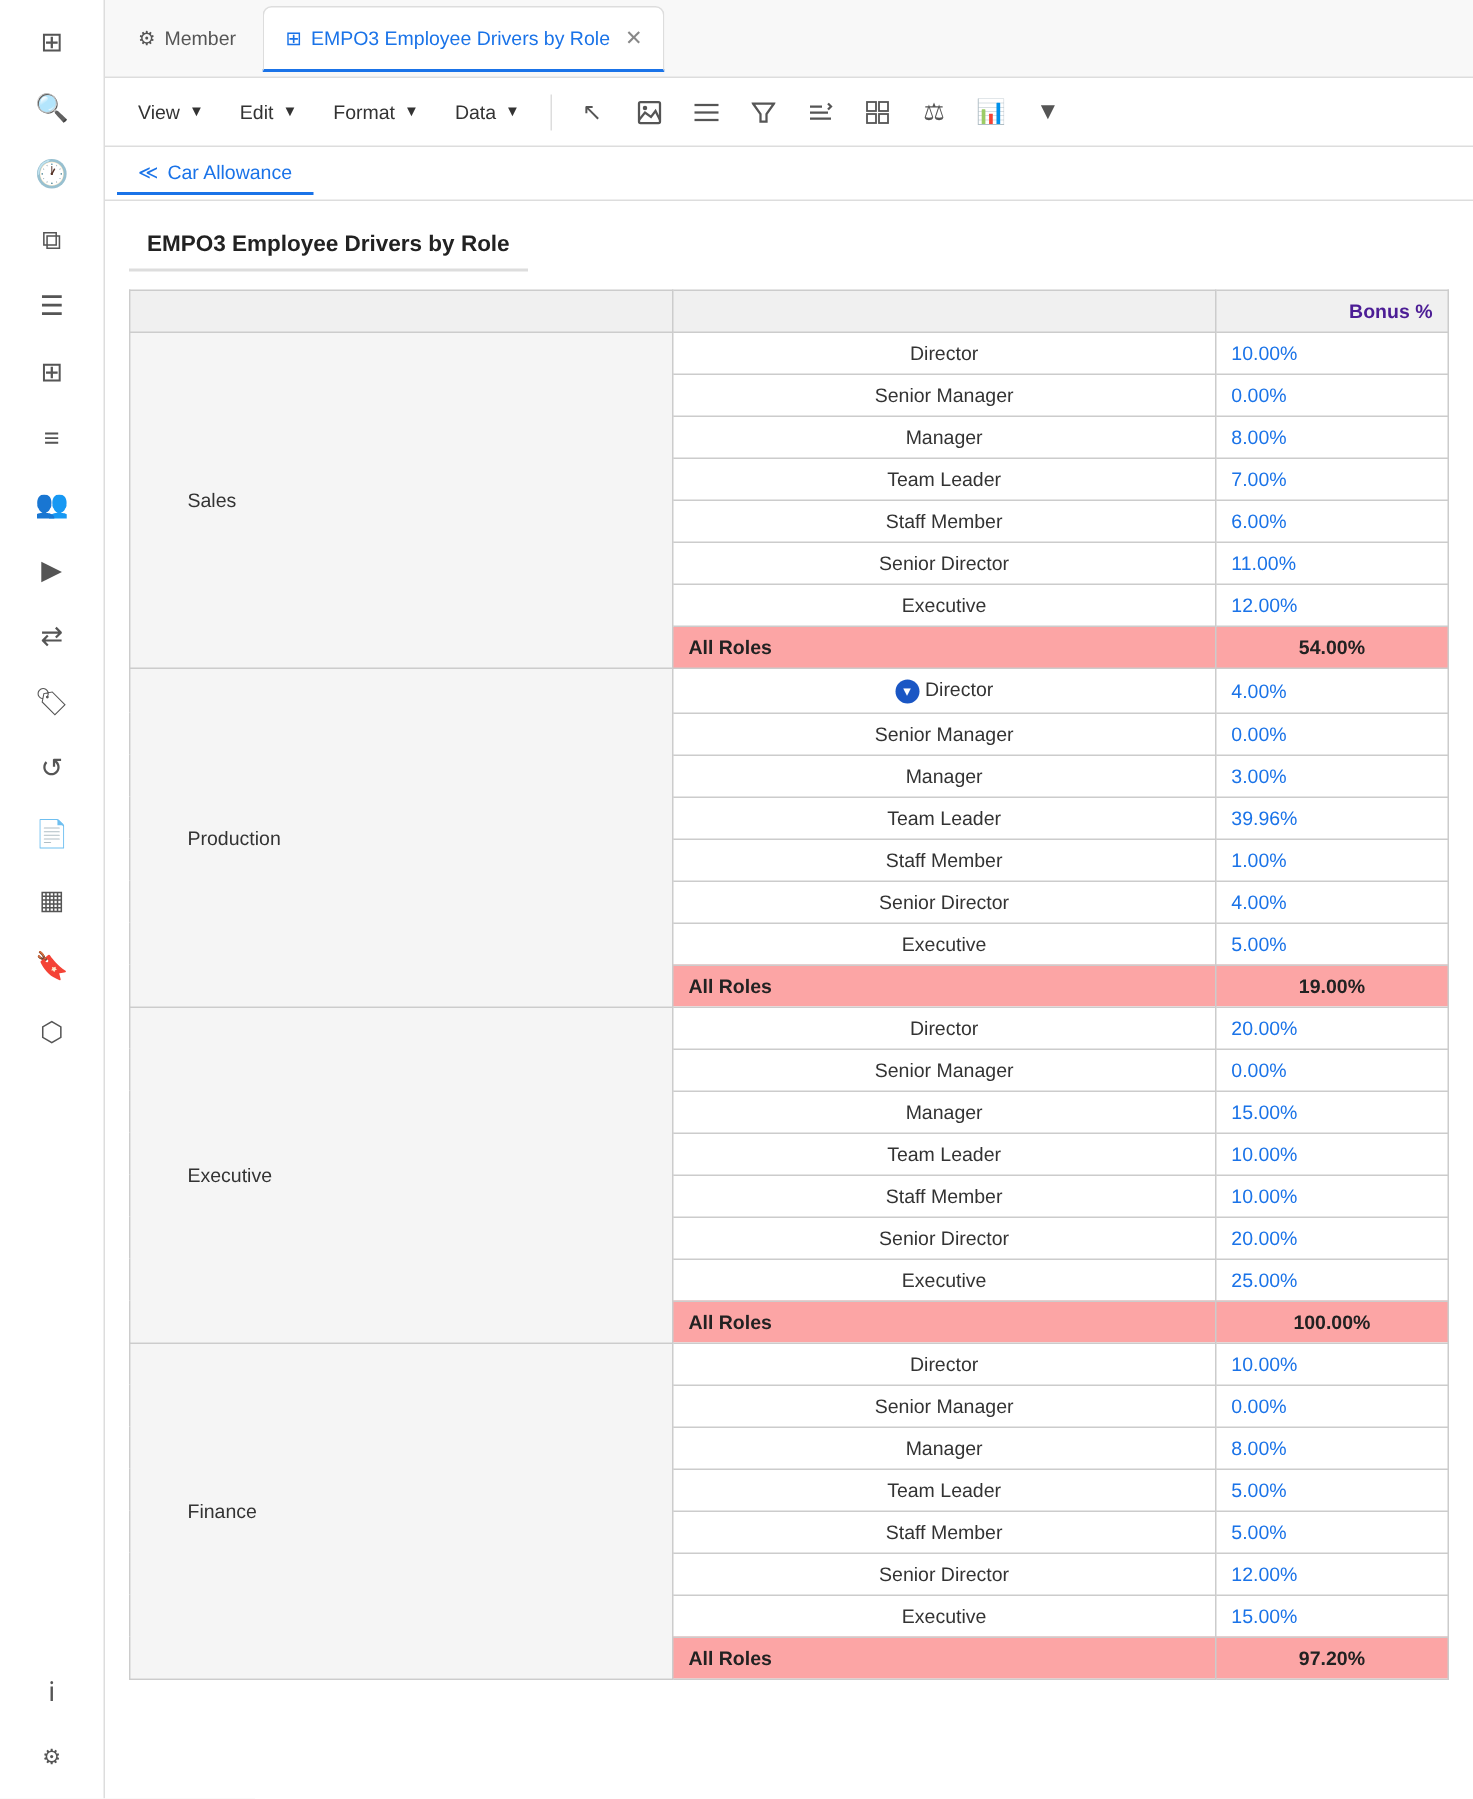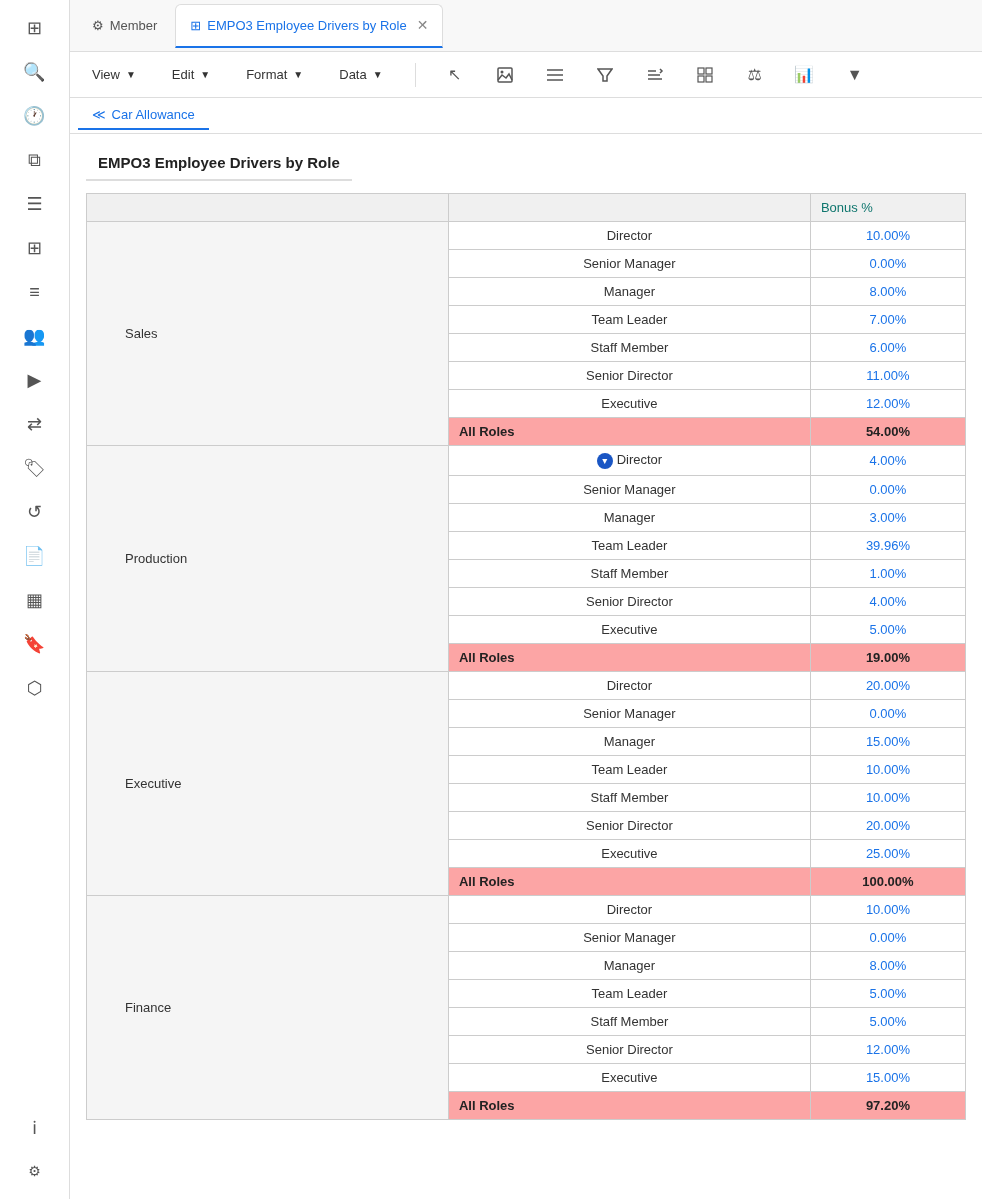--- a/index.html
+++ b/index.html
@@ -85,21 +85,21 @@
     }
 
     
     .toolbar {
       background: #fff;
       border-bottom: 1px solid #ddd;
       display: flex;
       align-items: center;
       padding: 0 12px;
       height: 46px;
-      gap: 16px;
+      gap: 4px;
     }
     .toolbar-btn {
       display: flex;
       align-items: center;
       gap: 4px;
       padding: 5px 10px;
       border-radius: 4px;
       cursor: pointer;
       font-size: 13px;
       color: #333;
@@ -172,23 +172,23 @@
       width: 100%;
       border: 1px solid #ccc;
     }
     .data-table th, .data-table td {
       border: 1px solid #ccc;
       padding: 6px 10px;
       font-size: 13px;
     }
     .data-table th {
       background: #f0f0f0;
-      font-weight: 400;
-      text-align: left;
-      color: #0f766e;
+      font-weight: 700;
+      text-align: right;
+      color: #4c1d95;
     }
     .data-table th.col-header {
       width: 120px;
     }
     .data-table .col-blank {
       background: #f0f0f0;
       width: 280px;
     }
     .data-table .row-label {
       background: #f5f5f5;
@@ -197,21 +197,21 @@
       vertical-align: middle;
       text-align: left;
       padding-left: 38px;
     }
     .data-table .role-cell {
       background: #fff;
       text-align: center;
       color: #333;
     }
     .data-table .value-cell {
-      text-align: center;
+      text-align: left;
       color: #1a73e8;
       background: #fff;
     }
     .data-table .total-row td {
       background: #fca5a5;
       font-weight: 700;
       color: #222;
     }
     .data-table .total-row .total-value {
       text-align: center;

